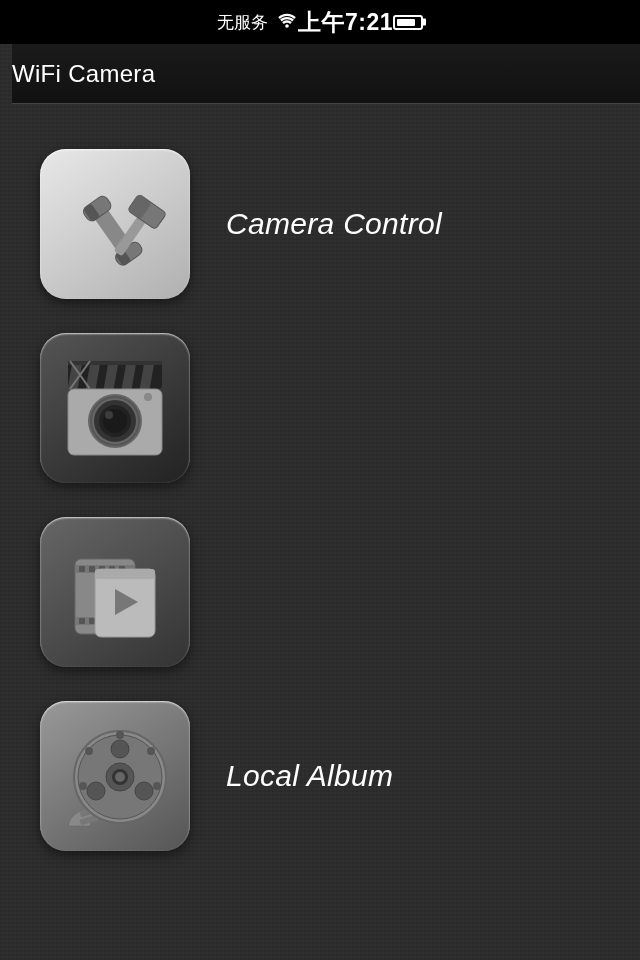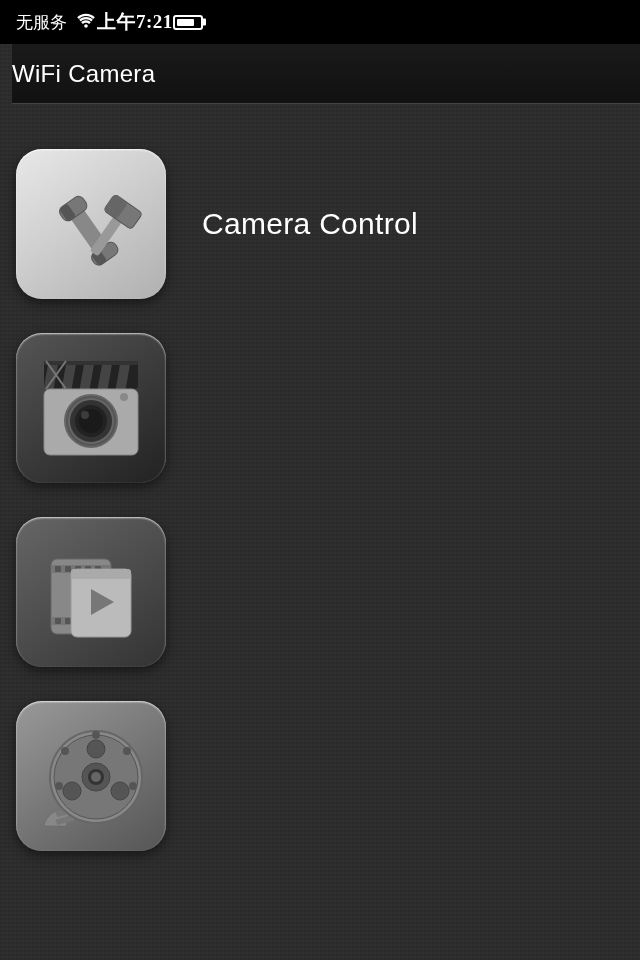--- a/index.html
+++ b/index.html
@@ -29,38 +29,37 @@
       overflow: hidden;
     }
 
     
     .status-bar {
       width: 100%;
       height: 44px;
       background: #000;
       display: flex;
       align-items: center;
-      justify-content: flex-start;
+      justify-content: center;
       padding: 8px 16px;
       font-size: 18px;
       font-weight: 400;
     }
 
     .status-left {
       display: flex;
       align-items: center;
       gap: 8px;
       font-size: 17px;
     }
 
     .status-center {
-      font-size: 19px;
+      font-size: 23px;
       font-weight: 600;
       letter-spacing: 0.5px;
-      font-family: Liberation Serif, serif;
     }
 
     .status-right {
       display: flex;
       align-items: center;
       gap: 6px;
     }
 
     .battery-icon {
       width: 30px;
@@ -115,23 +114,24 @@
       padding: 40px 0 20px 0;
       display: flex;
       flex-direction: column;
       gap: 24px;
     }
 
     
     .menu-item {
       display: flex;
       align-items: center;
-      padding: 0 16px;
+      padding: 0 40px;
       cursor: pointer;
       height: 160px;
+      font-style: italic;
     }
 
     .menu-icon-wrapper {
       width: 150px;
       height: 150px;
       border-radius: 26px;
       background: linear-gradient(145deg, #f0f0f0 0%, #c8c8c8 50%, #a0a0a0 100%);
       display: flex;
       align-items: center;
       justify-content: center;
@@ -307,15 +307,16 @@
 
         <circle cx="60" cy="56" r="5" fill="#666"></circle>
 
         <circle cx="60" cy="14" r="4" fill="#555"></circle>
         <circle cx="91" cy="30" r="4" fill="#555"></circle>
         <circle cx="97" cy="65" r="4" fill="#555"></circle>
         <circle cx="29" cy="30" r="4" fill="#555"></circle>
         <circle cx="23" cy="65" r="4" fill="#555"></circle>
       </svg>
     </div>
+    <span class="menu-label">Local Album</span>
   </div>
 
 </div>
 
 </body></html>

